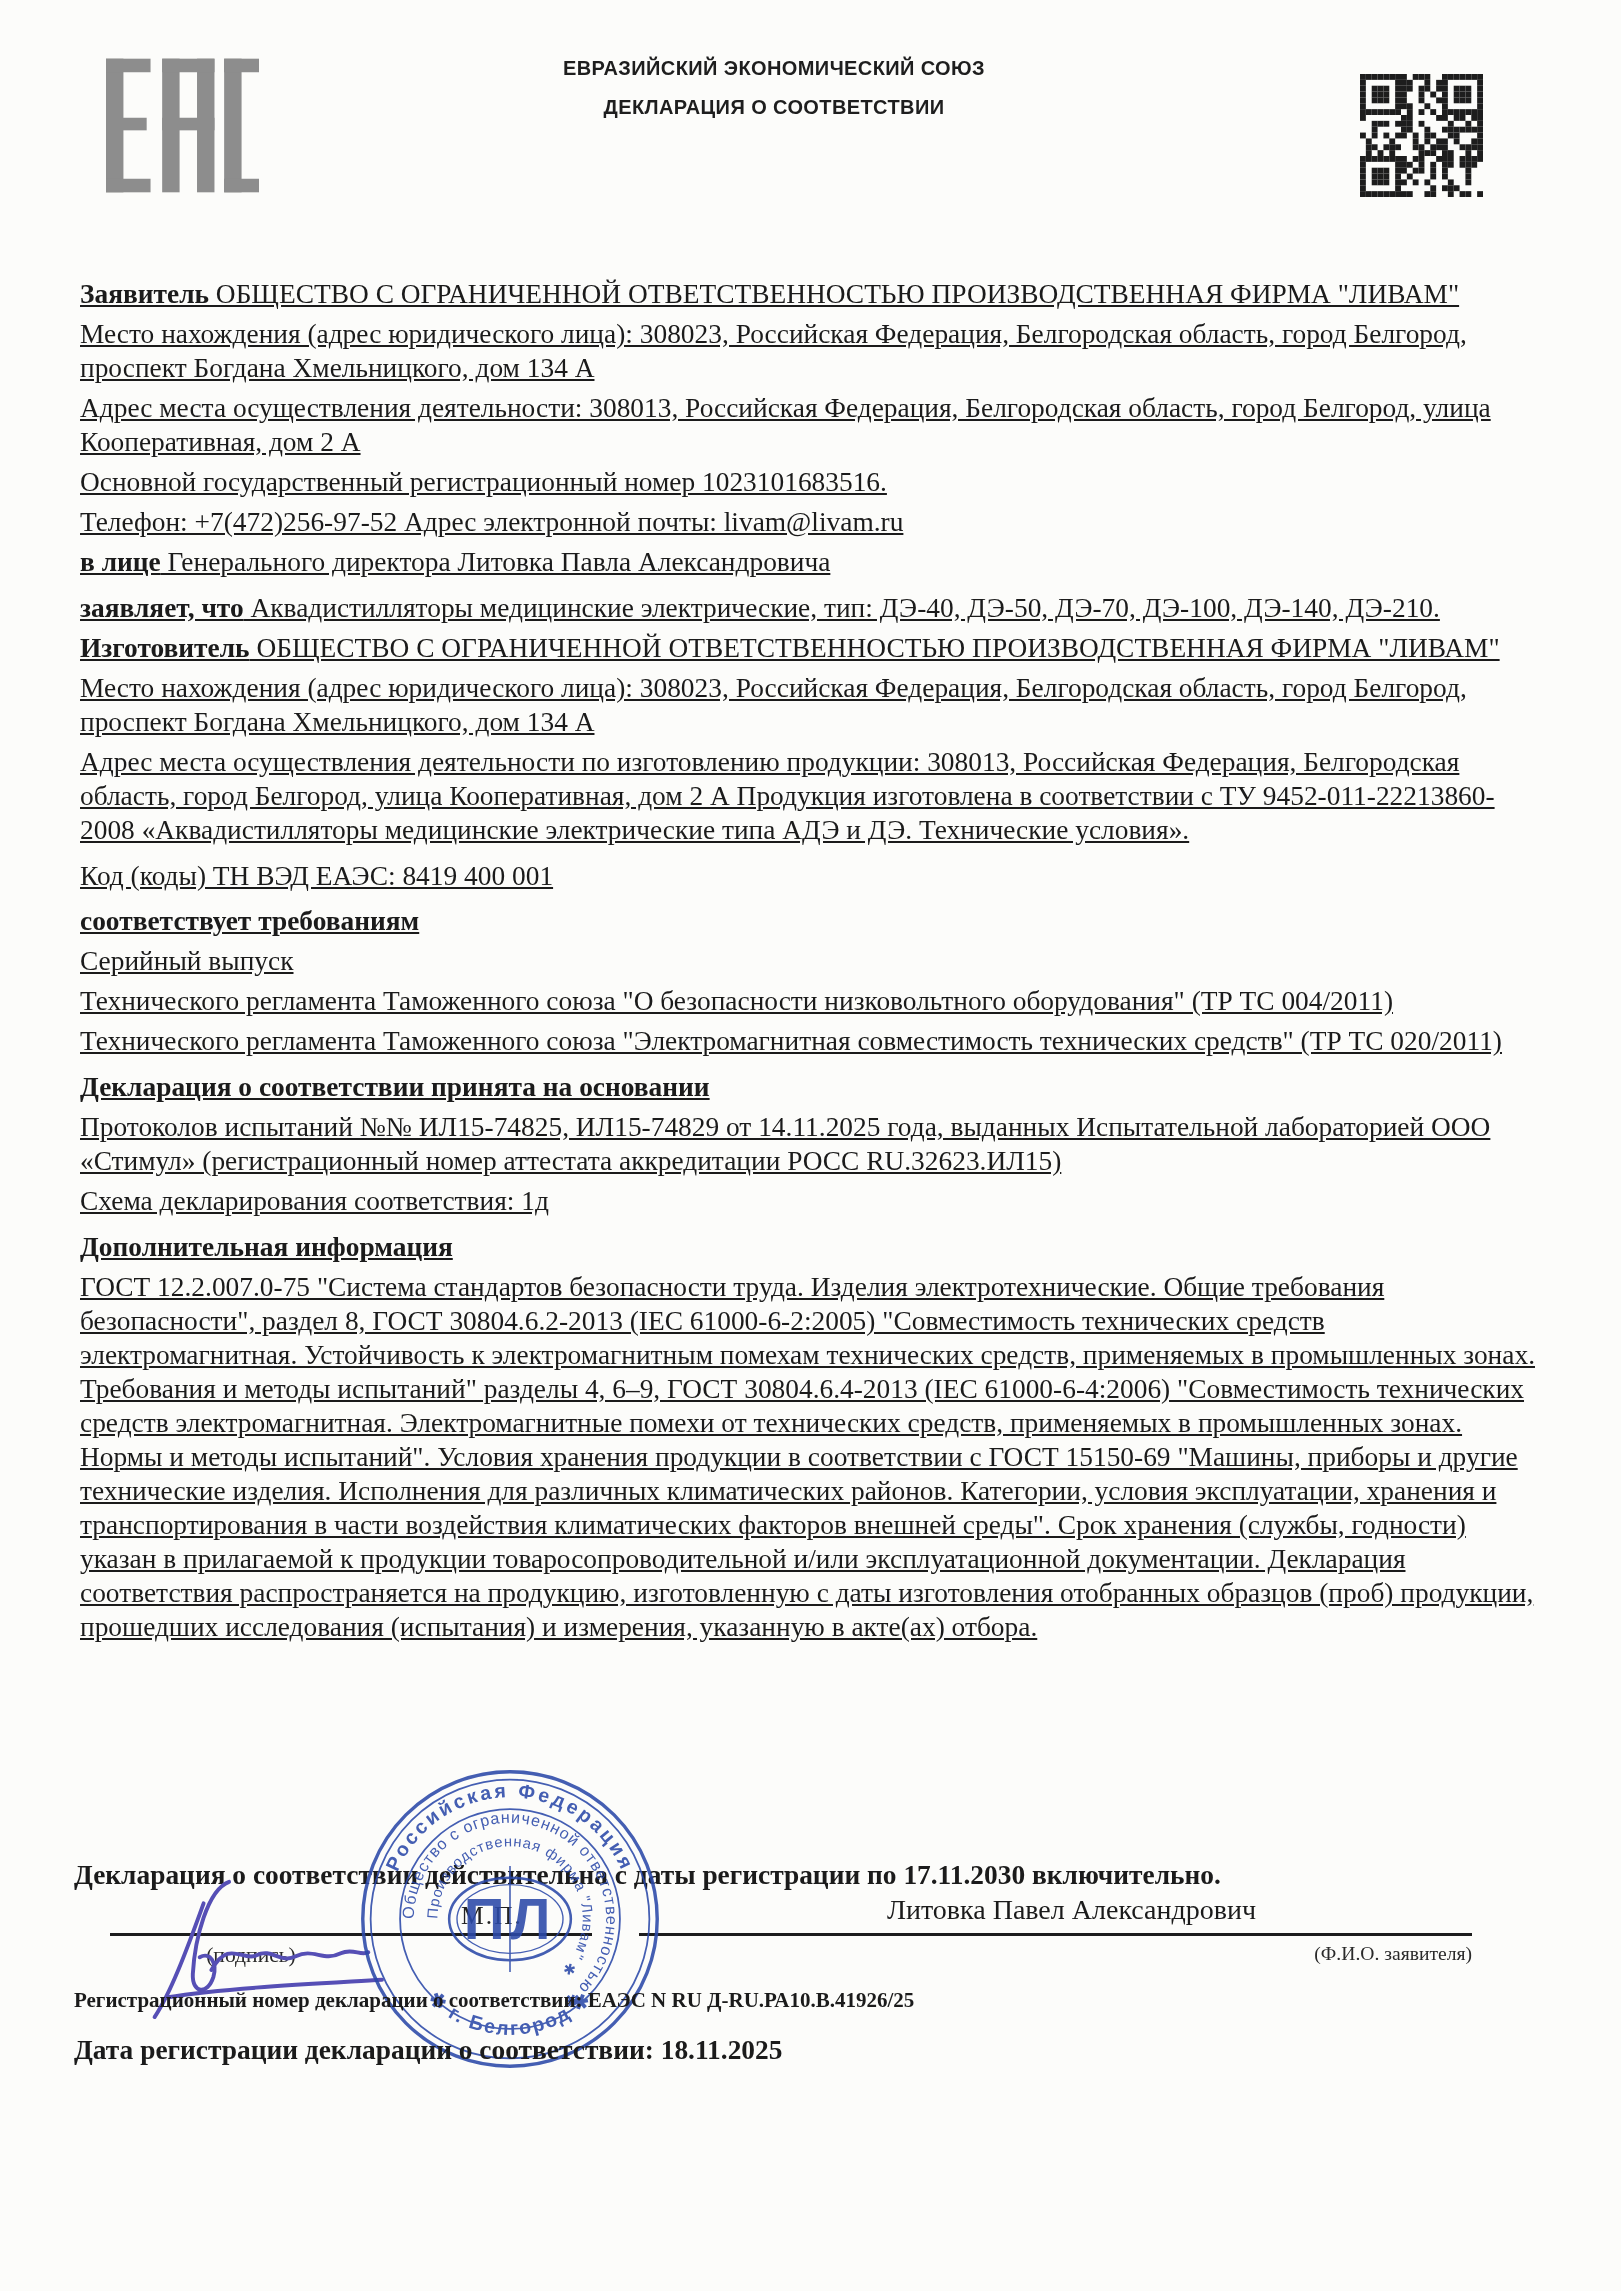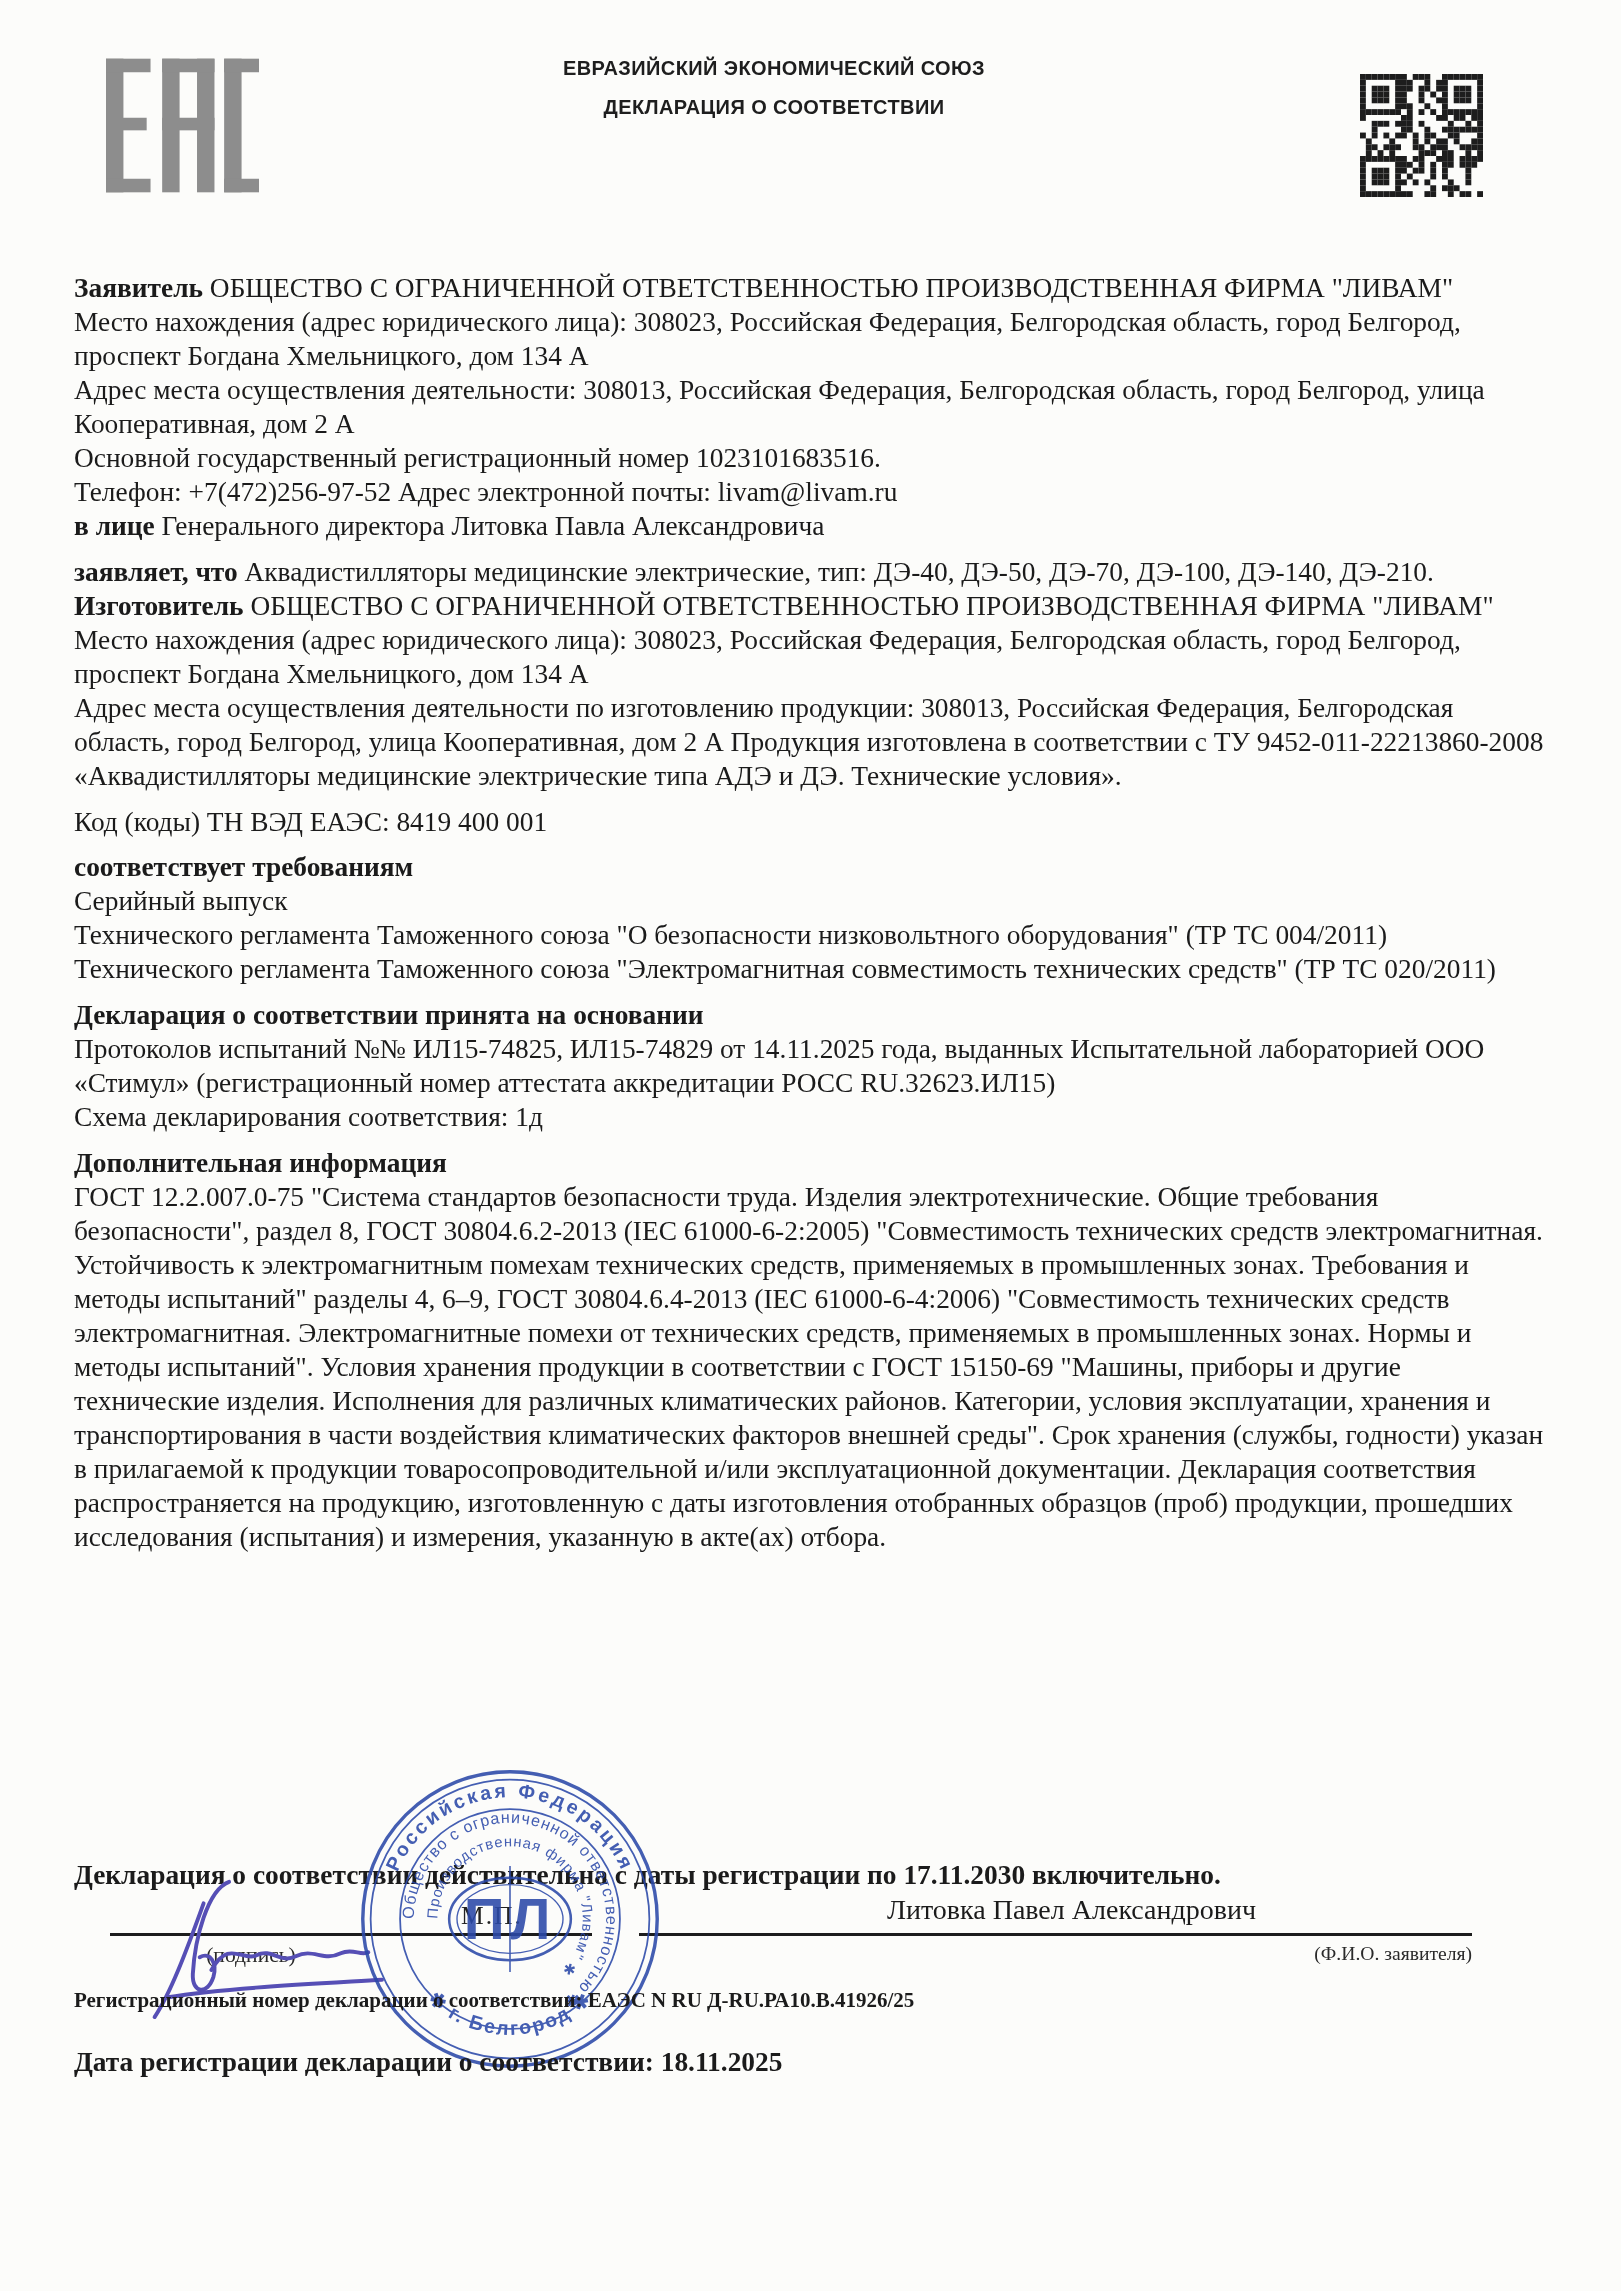--- a/index.html
+++ b/index.html
@@ -19,21 +19,21 @@
     font-family:"Liberation Sans", sans-serif;
     font-weight:bold;font-size:20px;line-height:39px;color:#1e1e1e;
     letter-spacing:0.4px;
   }
   .qr{position:absolute;left:1360px;top:74px;width:123px;height:123px;}
   
   .doc{
     position:absolute;left:74px;top:271px;width:1475px;
     font-size:27.4px;line-height:34px;
   }
-  .p{margin:0;}
+  .p{margin:6px;text-decoration:underline;}
   .mt{margin-top:11.8px;}
   .bold{font-weight:bold;}
   
   .validity{
     position:absolute;left:74px;top:1860px;width:1480px;
     font-size:27.4px;font-weight:bold;
   }
   .sig-line{position:absolute;left:110px;top:1933px;width:482px;height:2.9px;background:#1d1d1d;}
   .sig-label{
     position:absolute;left:147px;top:1943px;width:208px;text-align:center;
@@ -42,21 +42,21 @@
   .fio-line{position:absolute;left:639px;top:1933px;width:833px;height:2.9px;background:#1d1d1d;}
   .applicant-name{
     position:absolute;left:655px;top:1894px;width:833px;text-align:center;
     font-size:28px;
   }
   .fio-label{
     position:absolute;left:639px;top:1943px;width:833px;text-align:right;
     font-size:19.6px;color:#2a2a2a;
   }
   .reg-line{position:absolute;left:74px;top:1988px;width:1480px;font-size:21px;font-weight:bold;}
-  .date-line{position:absolute;left:74px;top:2035px;width:1480px;font-size:27.4px;font-weight:bold;margin-top:12px;}
+  .date-line{position:absolute;left:74px;top:2035px;width:1480px;font-size:27.4px;font-weight:bold;}
   
   .stamp{position:absolute;left:351px;top:1760px;width:318px;height:318px;opacity:.88;}
   .stamp text{font-family:"Liberation Sans", sans-serif;}
   .signature{position:absolute;left:135px;top:1870px;width:294px;height:152px;}
   .seal-mark{
     position:absolute;left:461px;top:1901px;font-size:25.5px;color:#222;
     font-family:"Liberation Serif", serif;letter-spacing:2px;
   }
 </style>
 </head>

